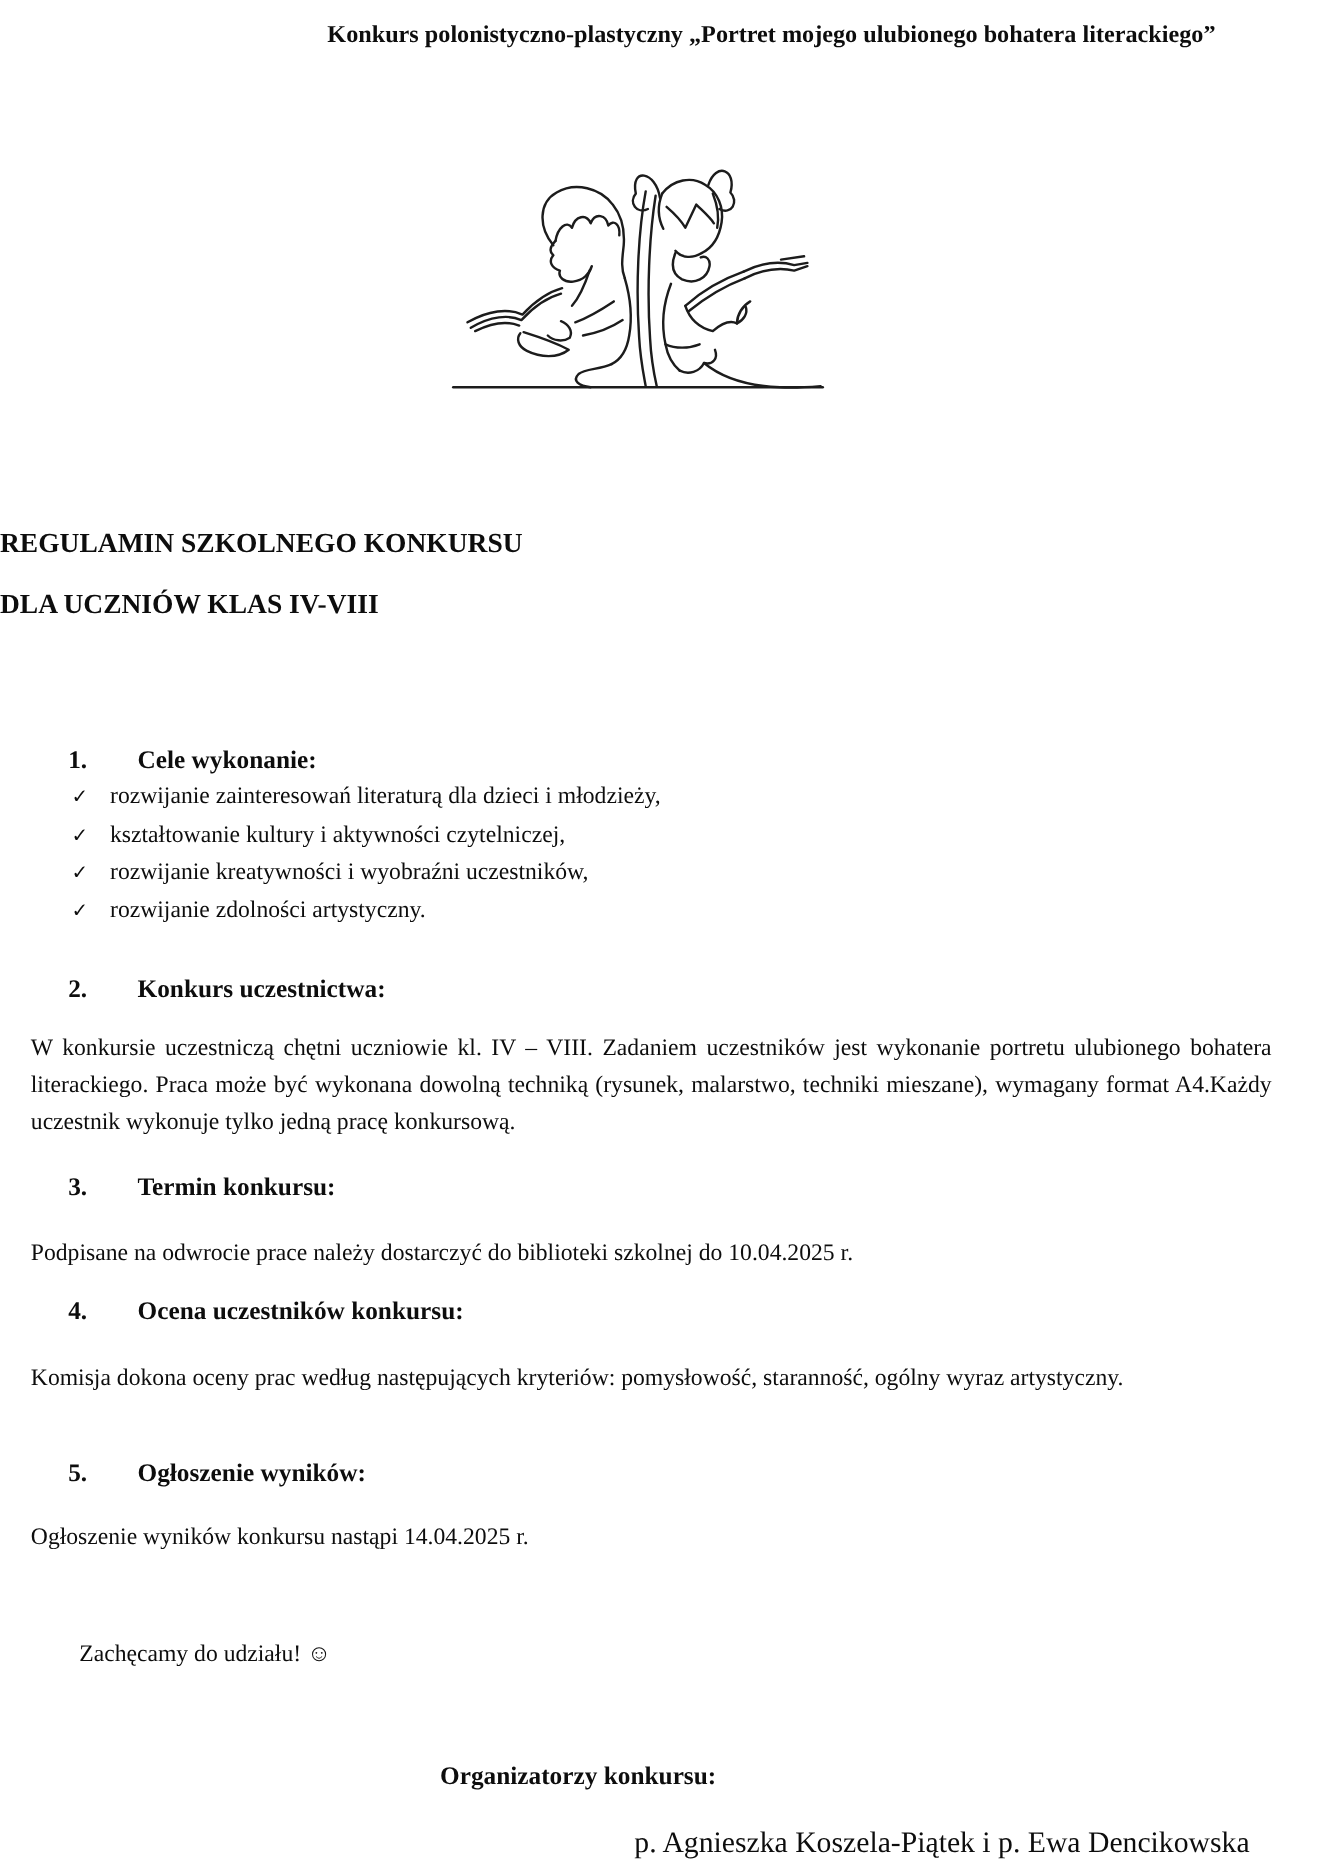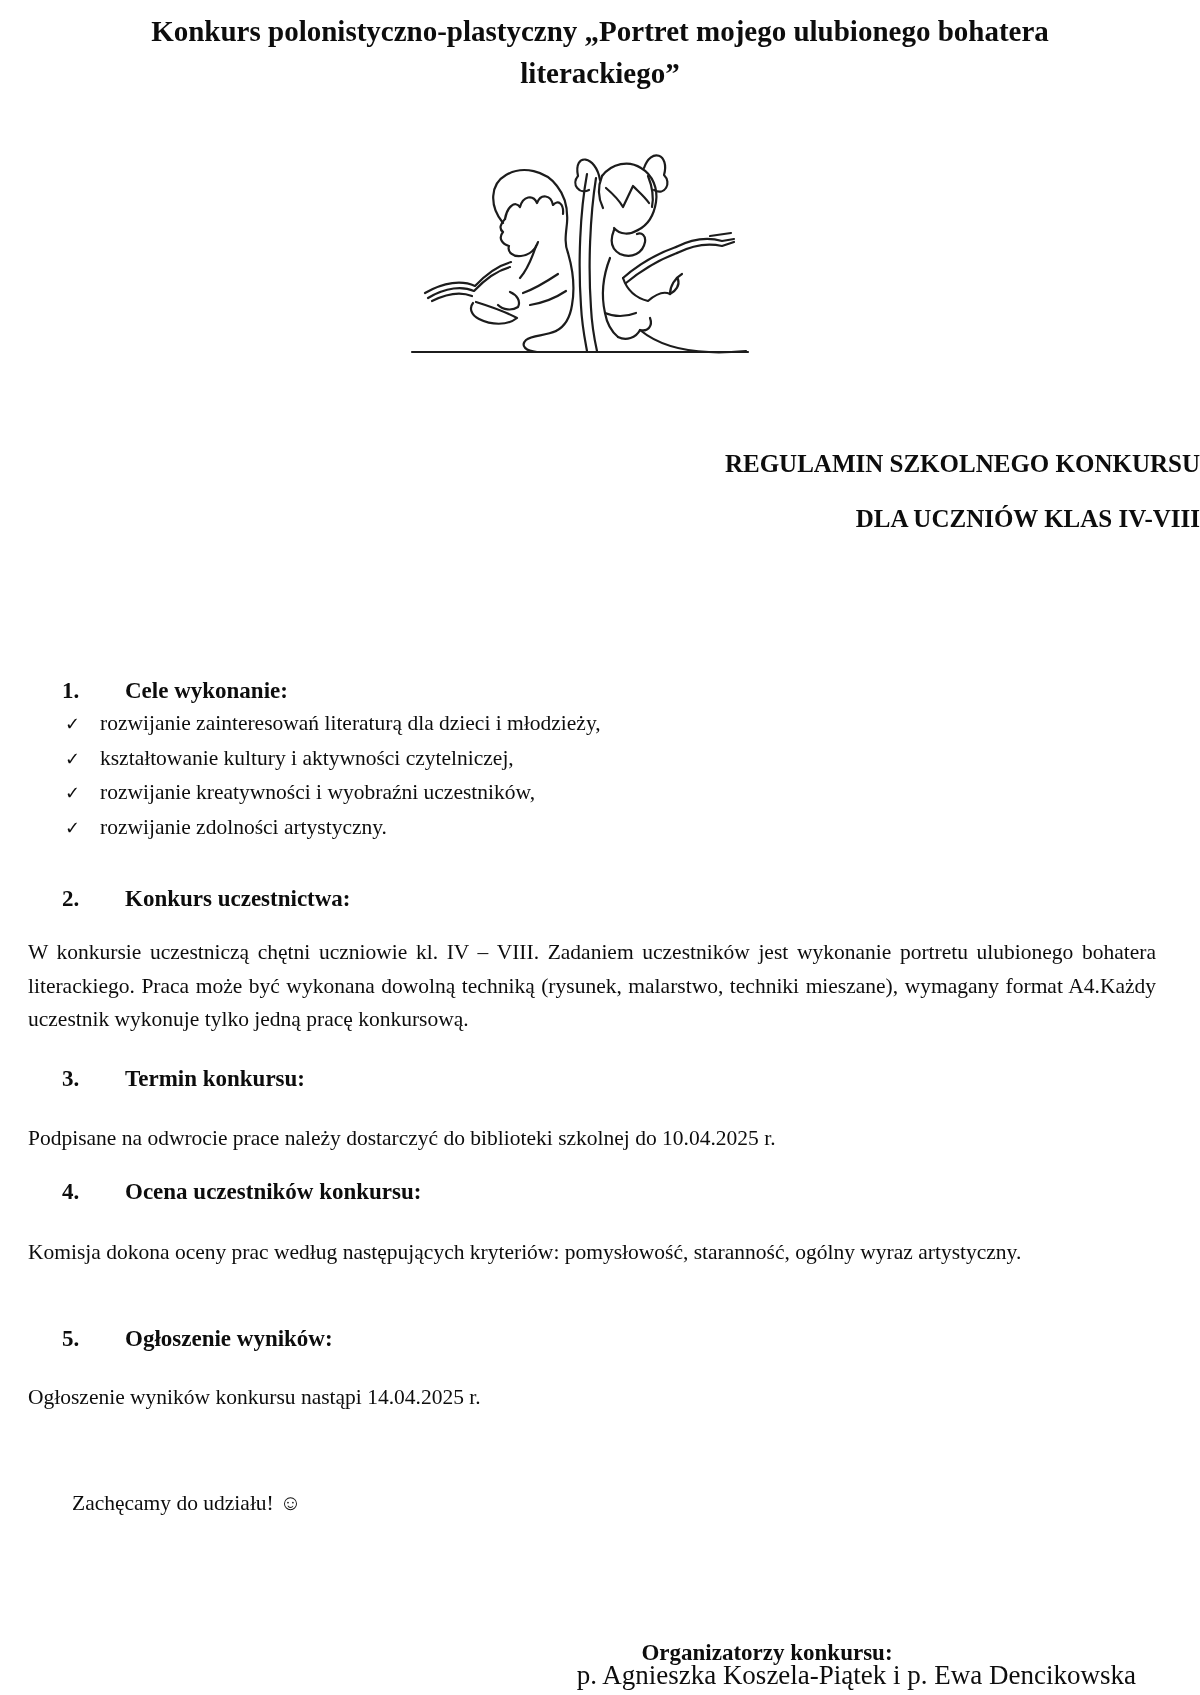--- a/index.html
+++ b/index.html
@@ -9,37 +9,38 @@
     height:1695px;
     background:#ffffff;
     color:#0d0d0d;
     font-family:"Liberation Serif", serif;
     overflow:hidden;
   }
   .abs{position:absolute;}
 
   .doc-title{
     top:10px;left:95px;right:95px;
-    text-align:center;
-    font-weight:700;
-    font-size:29px;
+    text-align:right;
+    font-weight:700;
+    font-size:22px;
     line-height:42px;
   }
 
   .illustration{
     top:130px;left:360px;
     width:440px;height:240px;
   }
 
   .center-head{
     left:0;right:0;
-    text-align:right;
+    text-align:left;
     font-weight:700;
     font-size:25px;
     line-height:28px;
+    margin-top:31px;
   }
   #head-regulamin{top:450px;}
   #head-dla{top:505px;}
   #head-portret{top:562px;}
 
   .sec-heading{
     left:62px;right:60px;
     font-weight:700;
     font-size:23px;
     display:flex;
@@ -76,22 +77,22 @@
   #para5{top:1381px;}
 
   .closing{
     top:1491px;left:28px;
     font-size:21.5px;
     margin-left:44px;
   }
   .smiley{font-family:"Liberation Serif","DejaVu Sans",serif;}
 
   .footer-label{
-    top:1640px;left:400px;right:66px;
-    text-align:center;
+    top:1602px;left:400px;right:66px;
+    text-align:left;
     font-weight:700;
     font-size:23px;
   }
   .footer-names{
     top:1660px;left:300px;right:64px;
     text-align:right;
     font-size:27px;
   }
 </style>
 </head>

